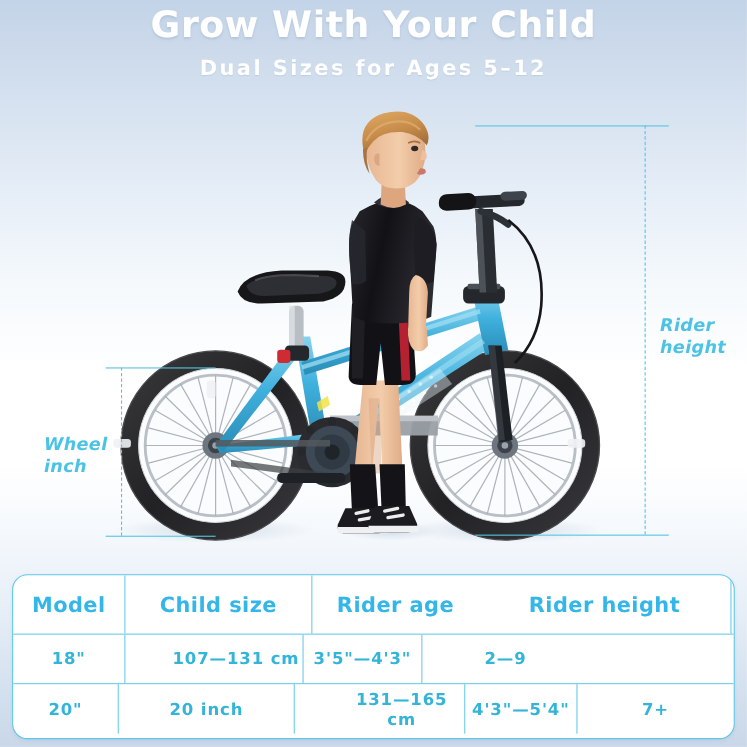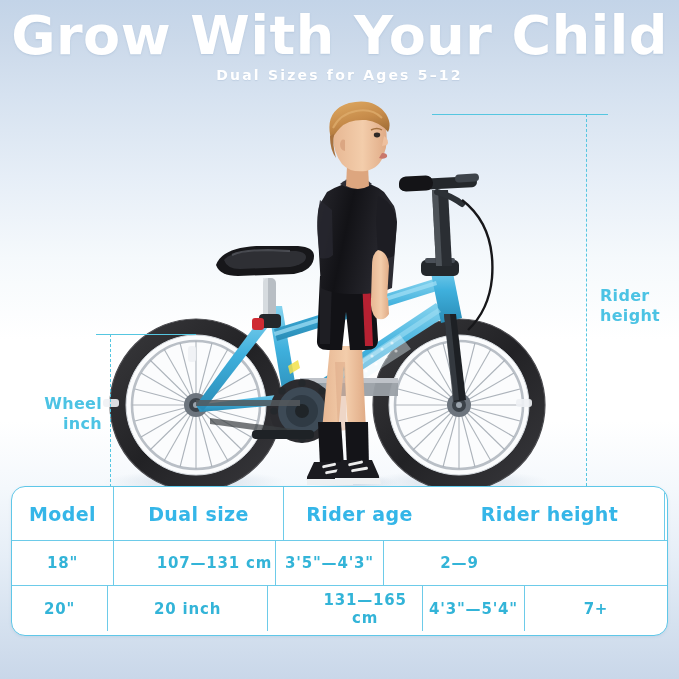--- a/index.html
+++ b/index.html
@@ -38,34 +38,33 @@
   .header {
     position: absolute;
     left: 0;
     top: 0;
     width: 679px;
     text-align: center;
     z-index: 40;
   }
   .title {
     margin: 0;
-    padding-top: 13px;
-    font-size: 54px;
+    font-size: 33px;
     line-height: 46px;
     font-weight: 700;
     color: #ffffff;
     letter-spacing: 0.5px;
     font-family: "DejaVu Sans", sans-serif;
     text-shadow: 0 1px 2px rgba(140,165,195,0.35);
     white-space: nowrap;
   }
   .subtitle {
     margin: 0;
     padding-top: 5px;
-    font-size: 14px;
+    font-size: 19px;
     line-height: 23px;
     font-weight: 700;
     color: #ffffff;
     letter-spacing: 2.2px;
     font-family: "DejaVu Sans", sans-serif;
     text-shadow: 0 1px 1px rgba(150,172,200,0.30);
     white-space: nowrap;
   }
 
   
@@ -83,38 +82,39 @@
   }
   .guide-label {
     position: absolute;
     color: #4cc3e4;
     font-size: 16px;
     line-height: 20px;
     font-weight: 700;
     font-family: "DejaVu Sans", sans-serif;
     letter-spacing: 0.3px;
     z-index: 31;
+    font-style: italic;
   }
   #rider-height-label { left: 600px; top: 286px; width: 74px; text-align: left; }
-  #wheel-size-label   { left: 40px;  top: 394px; width: 62px; text-align: right; }
+  #wheel-size-label   { left: 40px;  top: 394px; width: 62px; text-align: left; }
 
   
   #stage {
     position: absolute;
     left: 0; top: 100px;
     width: 679px; height: 400px;
     z-index: 10;
   }
   #photo { position: absolute; left: 0; top: 0; width: 679px; height: 400px; }
 
   
   #spec-table {
     position: absolute;
     left: 11px;
-    top: 486px;
+    top: 522px;
     width: 657px;
     height: 150px;
     background: #ffffff;
     border: 1.8px solid #5fc7e8;
     border-radius: 14px;
     box-sizing: border-box;
     overflow: hidden;
     z-index: 50;
     box-shadow: 0 1px 3px rgba(90,140,180,0.12);
   }
@@ -437,21 +437,21 @@
   <div class="guide-v" style="left:110px; top:334px; height:153px;"></div>
   <div class="guide-label" id="wheel-size-label">
     <div>Wheel</div>
     <div>inch</div>
   </div>
 
   <div id="spec-table">
 
     <div class="t-row t-head">
       <div class="t-cell c-model">Model</div>
-      <div class="t-cell c-wheel">Dual size</div>
+      <div class="t-cell c-wheel">Child size</div>
       <div class="t-cell c-age last">Rider age</div>
       <div class="t-cell c-rider">Rider height</div>
     </div>
 
     <div class="t-row t-body">
       <div class="t-cell c-model">18"</div>
       <div class="t-cell c-rcm">107—131 cm</div>
       <div class="t-cell c-rft">3'5"—4'3"</div>
       <div class="t-cell c-age last">2—9</div>
     </div>

